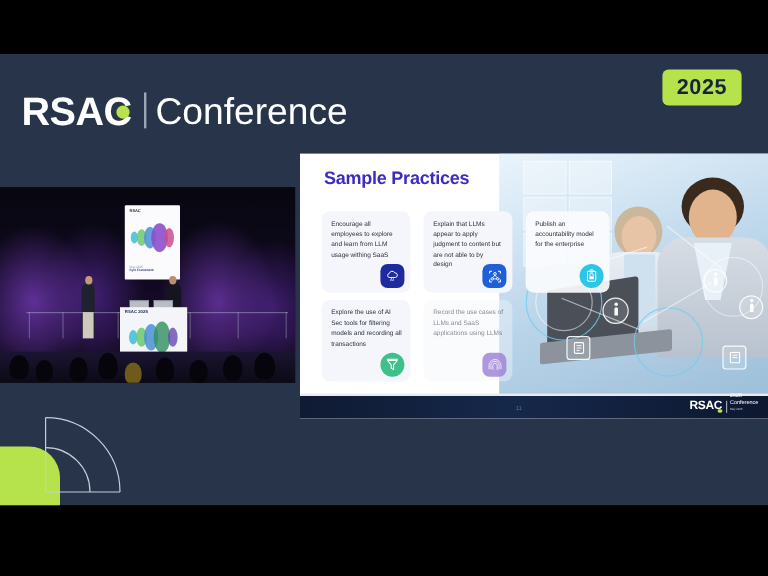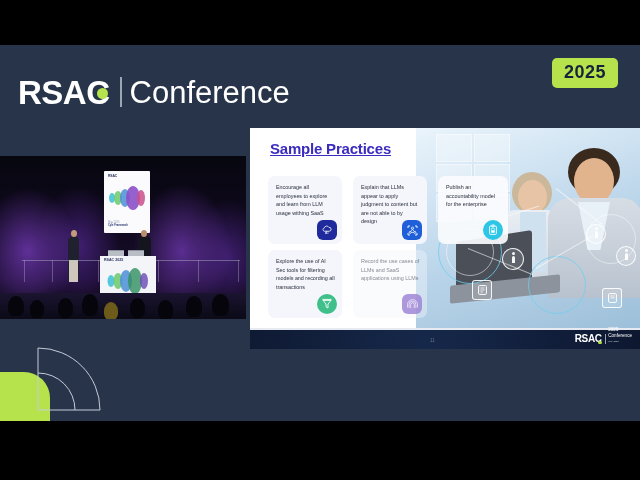--- a/index.html
+++ b/index.html
@@ -54,21 +54,21 @@
   .ph-window{position:absolute;background:rgba(255,255,255,.32);border:1px solid rgba(255,255,255,.45);}
   .ph-head{position:absolute;border-radius:50%;}
   .ph-body{position:absolute;}
   .netline{position:absolute;background:rgba(255,255,255,.55);transform-origin:left center;height:1px;}
   .netring{position:absolute;border-radius:50%;border:1.4px solid rgba(120,205,235,.85);}
   .nodeic{position:absolute;border-radius:50%;border:1.3px solid rgba(255,255,255,.9);background:rgba(255,255,255,.12);
      display:flex;align-items:center;justify-content:center;}
   .nodeic .pfig{width:3px;height:7px;background:rgba(255,255,255,.95);border-radius:2px 2px 0 0;position:relative;}
   .nodeic .pfig:before{content:"";position:absolute;left:0px;top:-4px;width:3px;height:3px;border-radius:50%;background:rgba(255,255,255,.95);}
 
-  #slide-title{position:absolute;left:20px;top:13px;font-size:15px;font-weight:bold;color:#3b2bbf;line-height:1.12;letter-spacing:-0.2px;text-decoration:underline;}
+  #slide-title{position:absolute;left:20px;top:13px;font-size:15px;font-weight:bold;color:#3b2bbf;line-height:1.12;letter-spacing:-0.2px;}
 
   .card{position:absolute;background:#f4f6fb;border-radius:7px;padding:7px 7px 4px 8px;box-sizing:border-box;}
   .card p{margin:0;font-size:5.4px;line-height:1.58;color:#2a2f3d;}
   .card-ic{position:absolute;right:5px;bottom:4px;width:20px;height:20px;border-radius:6px;
      display:flex;align-items:center;justify-content:center;}
   .card.ghost{background:rgba(244,246,251,.42);}
   .card.ghost p{color:rgba(35,40,55,.55);}
 
   #slide-num{position:absolute;left:180px;bottom:6px;font-size:4.6px;color:#6d7383;}
   #slide-logo{position:absolute;right:8px;bottom:5px;display:flex;align-items:flex-end;color:#fff;}

